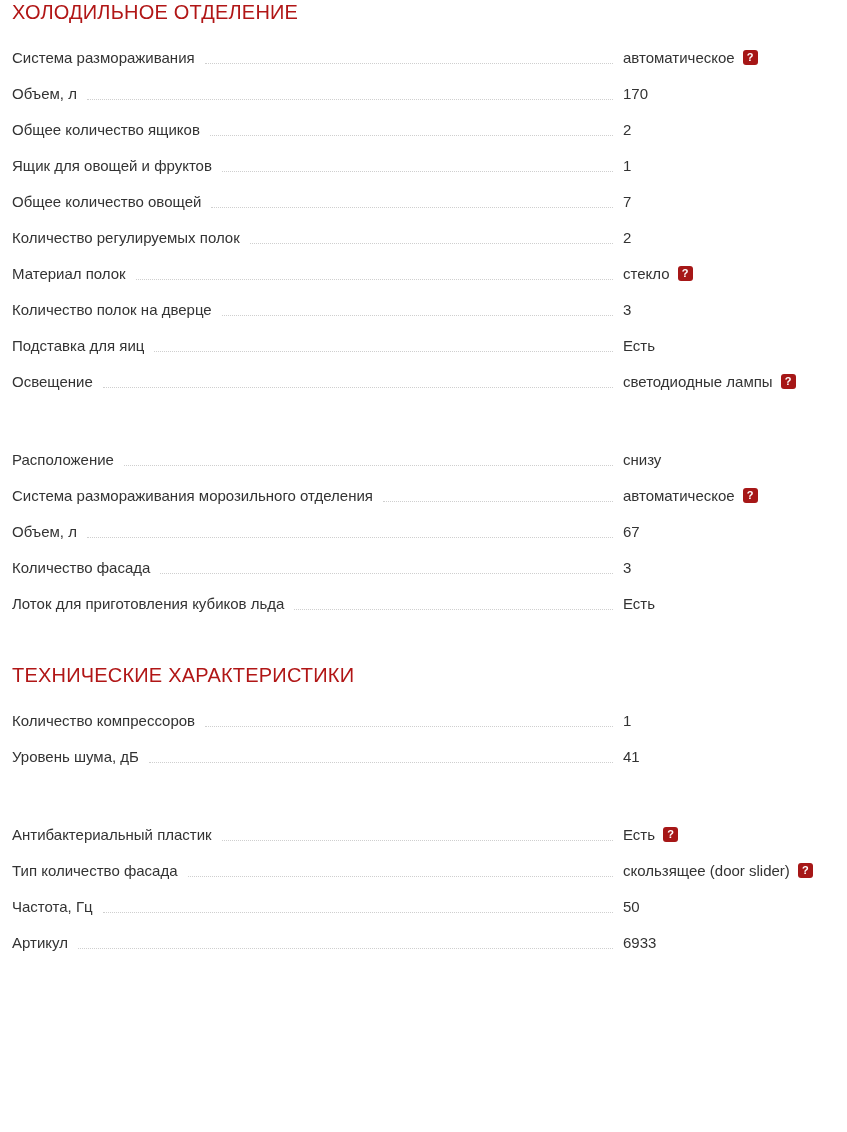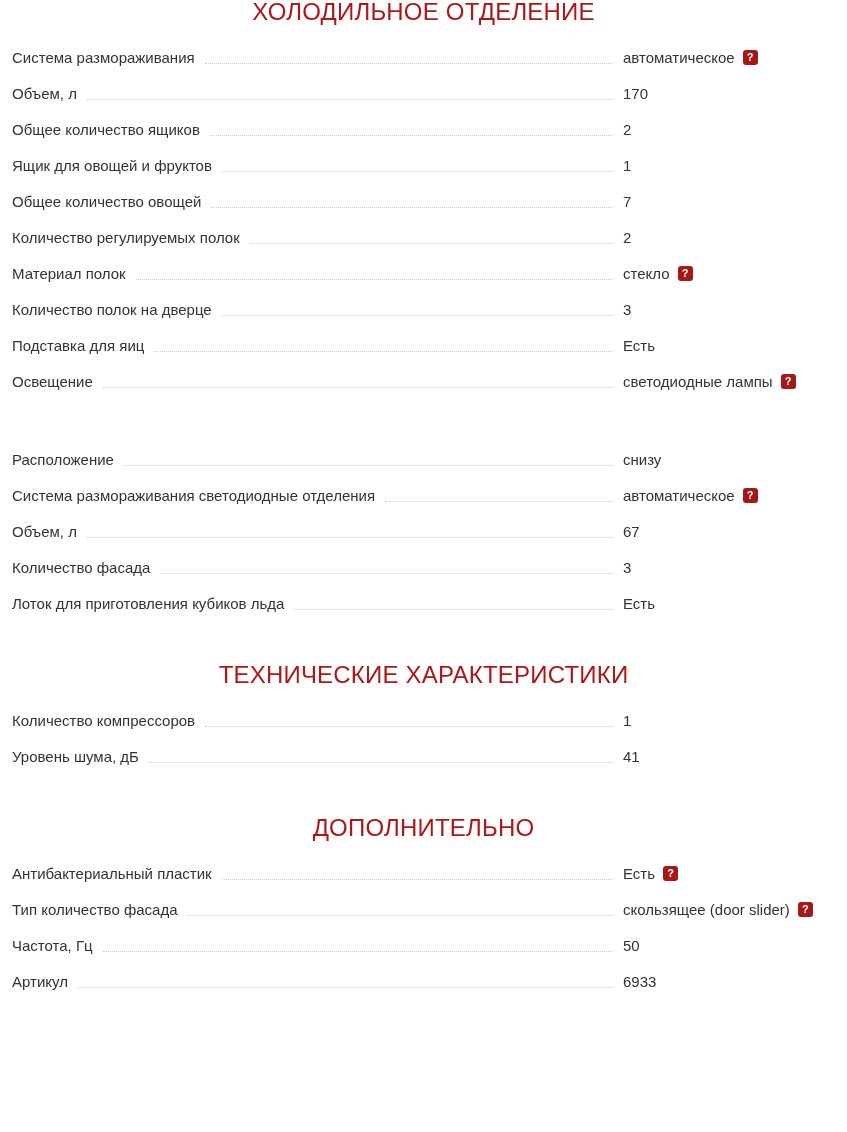--- a/index.html
+++ b/index.html
@@ -17,28 +17,27 @@
     color: var(--text);
   }
   body {
     width: 847px;
     min-height: 1132px;
     padding: 0 12px 22px 12px;
   }
   .spec-section { margin-top: 42px; }
   .spec-section:first-child { margin-top: 0; }
   .section-title {
-    font-size: 24px;
+    font-size: 20px;
     line-height: 24px;
     font-weight: 400;
     color: var(--accent);
     text-transform: uppercase;
     margin-bottom: 15px;
     letter-spacing: 0.2px;
-    text-align: center;
   }
   .spec-row {
     display: flex;
     align-items: center;
     height: 36px;
     font-size: 15px;
   }
   .spec-label {
     white-space: nowrap;
     flex: 0 0 auto;
@@ -182,21 +181,21 @@
   <div class="spec-row">
     <span class="spec-label">Расположение</span>
     <span class="leader"></span>
     <span class="value-cell">
       <span class="spec-value">снизу</span>
 
     </span>
   </div>
 
   <div class="spec-row">
-    <span class="spec-label">Система размораживания светодиодные отделения</span>
+    <span class="spec-label">Система размораживания морозильного отделения</span>
     <span class="leader"></span>
     <span class="value-cell">
       <span class="spec-value">автоматическое</span>
       <span class="help-icon">?</span>
     </span>
   </div>
 
   <div class="spec-row">
     <span class="spec-label">Объем, л</span>
     <span class="leader"></span>
@@ -243,21 +242,20 @@
     <span class="leader"></span>
     <span class="value-cell">
       <span class="spec-value">41</span>
 
     </span>
   </div>
 </div>
   </section>
 
   <section class="spec-section">
-    <h2 class="section-title">ДОПОЛНИТЕЛЬНО</h2>
     <div class="rows">
   <div class="spec-row">
     <span class="spec-label">Антибактериальный пластик</span>
     <span class="leader"></span>
     <span class="value-cell">
       <span class="spec-value">Есть</span>
       <span class="help-icon">?</span>
     </span>
   </div>
 

